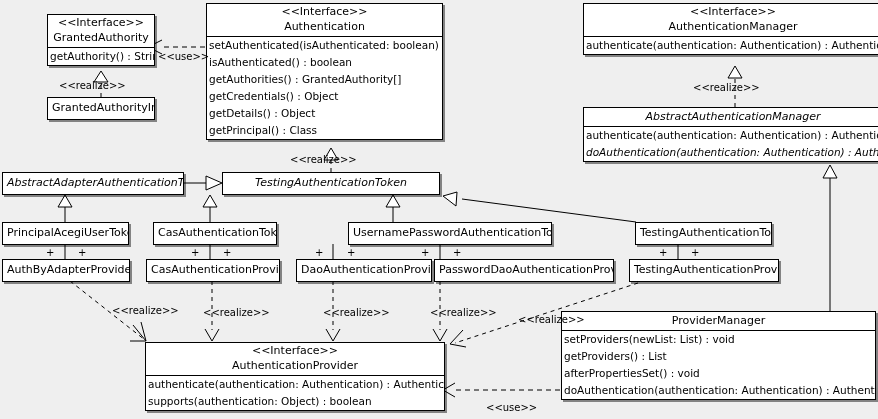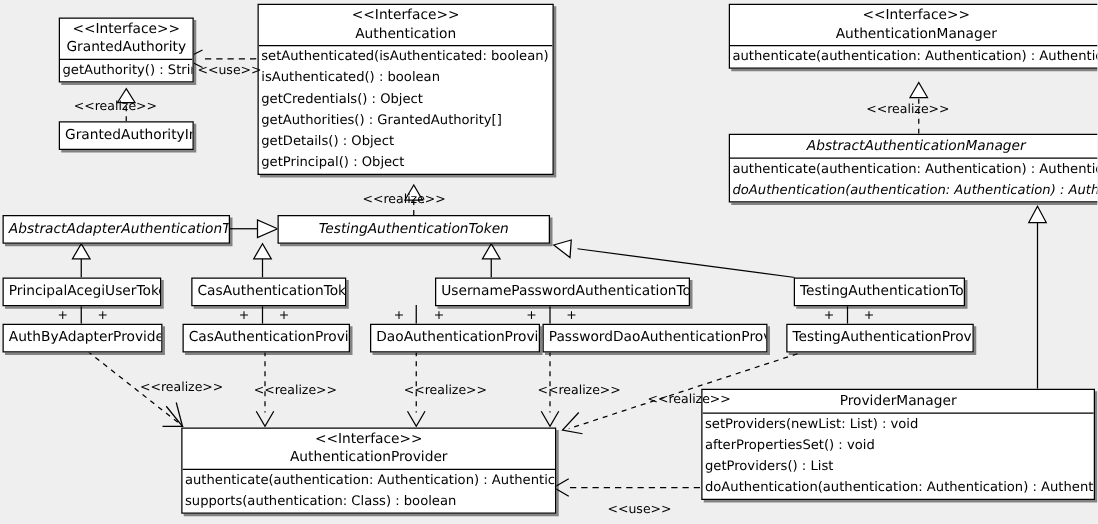--- a/index.html
+++ b/index.html
@@ -193,24 +193,24 @@
   </div>
 
   <div class="uml-box" style="left:206px; top:3px; width:237px;">
     <div class="uml-head with-members">
       <span class="stereotype">&lt;&lt;Interface&gt;&gt;</span>
       <span class="cls-name">Authentication</span>
     </div>
     <div class="uml-members">
       <span class="member">setAuthenticated(isAuthenticated: boolean) : void</span>
       <span class="member">isAuthenticated() : boolean</span>
+      <span class="member">getAuthorities() : GrantedAuthority[]</span>
       <span class="member">getCredentials() : Object</span>
-      <span class="member">getAuthorities() : GrantedAuthority[]</span>
       <span class="member">getDetails() : Object</span>
-      <span class="member">getPrincipal() : Object</span>
+      <span class="member">getPrincipal() : Class</span>
     </div>
   </div>
 
   <div class="uml-box" style="left:583px; top:3px; width:300px;">
     <div class="uml-head with-members">
       <span class="stereotype">&lt;&lt;Interface&gt;&gt;</span>
       <span class="cls-name">AuthenticationManager</span>
     </div>
     <div class="uml-members">
       <span class="member">authenticate(authentication: Authentication) : Authentication</span>
@@ -293,32 +293,32 @@
     </div>
   </div>
 
   <div class="uml-box" style="left:145px; top:342px; width:300px;">
     <div class="uml-head with-members">
       <span class="stereotype">&lt;&lt;Interface&gt;&gt;</span>
       <span class="cls-name">AuthenticationProvider</span>
     </div>
     <div class="uml-members">
       <span class="member">authenticate(authentication: Authentication) : Authentication</span>
-      <span class="member">supports(authentication: Class) : boolean</span>
+      <span class="member">supports(authentication: Object) : boolean</span>
     </div>
   </div>
 
   <div class="uml-box" style="left:561px; top:311px; width:315px;">
     <div class="uml-head with-members">
       <span class="cls-name">ProviderManager</span>
     </div>
     <div class="uml-members">
       <span class="member">setProviders(newList: List) : void</span>
+      <span class="member">getProviders() : List</span>
       <span class="member">afterPropertiesSet() : void</span>
-      <span class="member">getProviders() : List</span>
       <span class="member">doAuthentication(authentication: Authentication) : Authentication</span>
     </div>
   </div>
 
   <span class="lbl" style="left:158px; top:51px;">&lt;&lt;use&gt;&gt;</span>
 
   <span class="lbl" style="left:59px; top:80px;">&lt;&lt;realize&gt;&gt;</span>
 
   <span class="lbl" style="left:290px; top:154px;">&lt;&lt;realize&gt;&gt;</span>
 

